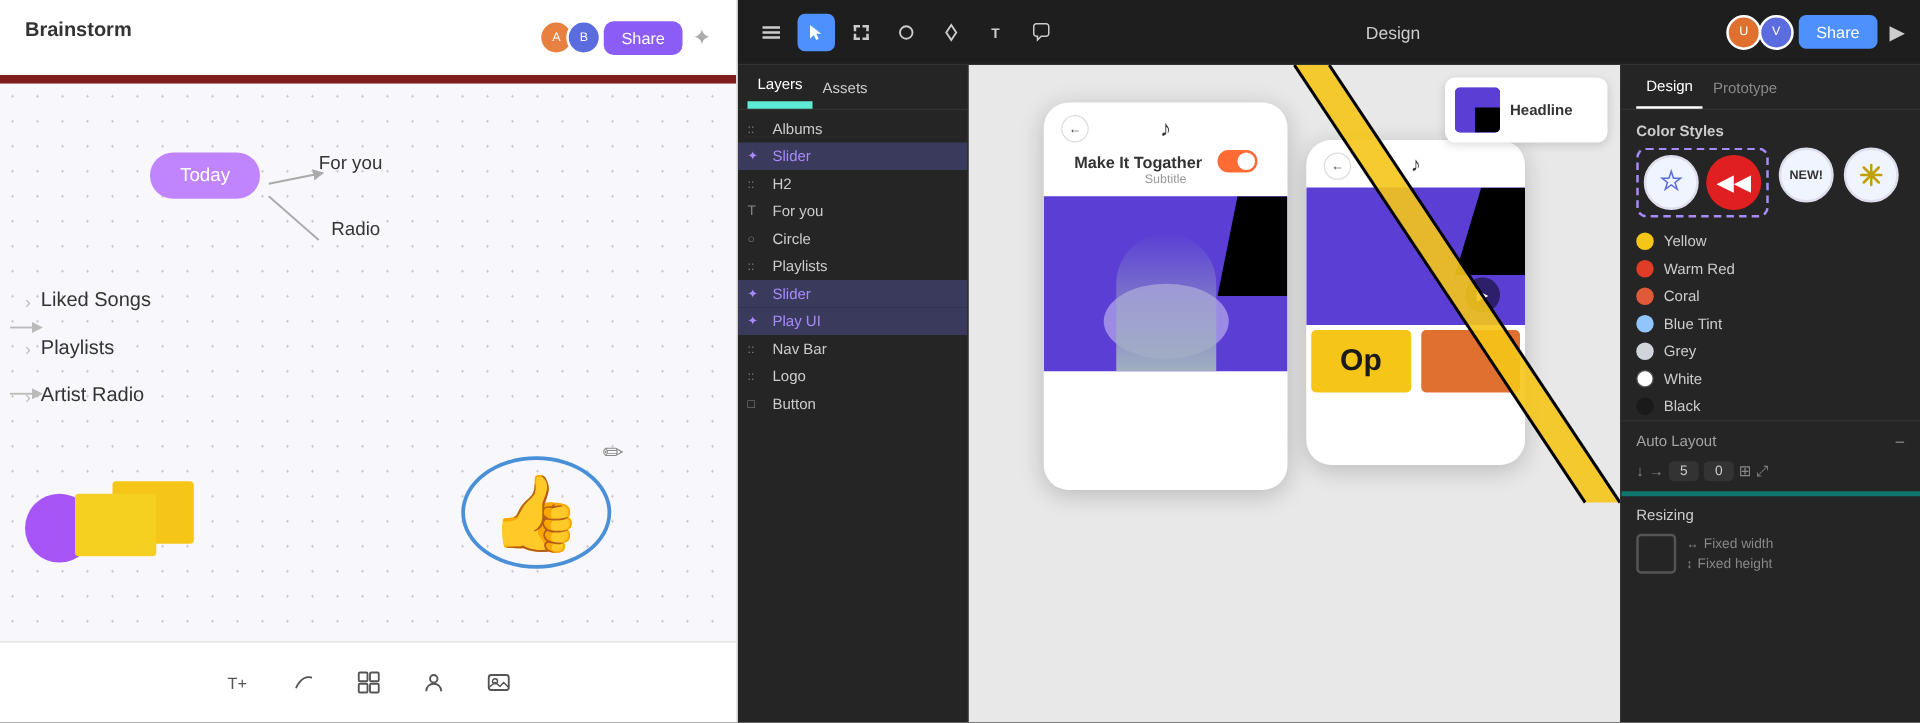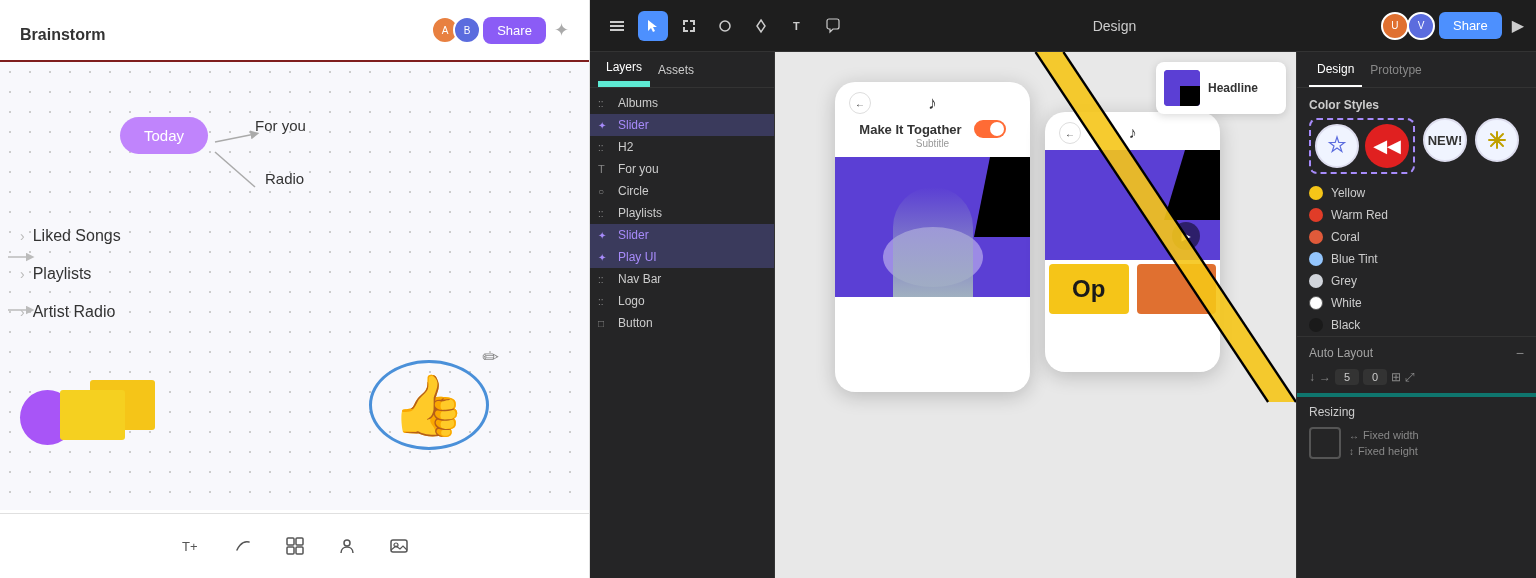--- a/index.html
+++ b/index.html
@@ -17,24 +17,24 @@
       width: 590px;
       height: 578px;
       background: #ffffff;
       border-right: 1px solid #e0e0e0;
       position: relative;
       overflow: hidden;
     }
 
     .left-header {
       display: flex;
-      align-items: flex-end;
+      align-items: flex-start;
       justify-content: space-between;
       padding: 16px 20px;
-      border-bottom: 2px solid #7f1d1d;
+      border-bottom: 7px solid #7f1d1d;
     }
 
     .left-title {
       font-size: 16px;
       font-weight: 600;
       color: #333;
     }
 
     .left-header-right {
       display: flex;
@@ -1068,21 +1068,21 @@
             <svg width="22" height="22" viewBox="0 0 22 22">
               <path d="M11,2 L12.8,7.5 L18.5,7.5 L14,11 L15.8,16.5 L11,13 L6.2,16.5 L8,11 L3.5,7.5 L9.2,7.5 Z" fill="none" stroke="#5b6cde" stroke-width="1.2"></path>
             </svg>
           </div>
 
           <div class="color-swatch-big swatch-back" style="width:44px; height:44px; background:#e02020; color:white; font-size:18px; display:flex; align-items:center; justify-content:center; border-radius:50%;">
             ◀◀
           </div>
         </div>
 
-        <div class="color-swatch-big swatch-new" style="font-size:13px; color:#333; font-weight:700;">NEW!</div>
+        <div class="color-swatch-big swatch-new" style="font-size:10px; color:#333; font-weight:700;">NEW!</div>
 
         <div class="color-swatch-big swatch-asterisk">
           <svg width="22" height="22" viewBox="0 0 22 22">
             <path d="M11,3 L11,19 M3,11 L19,11 M5,5 L17,17 M17,5 L5,17" stroke="#c0a000" stroke-width="2" stroke-linecap="round"></path>
           </svg>
         </div>
       </div>
 
       <div class="color-list">
         <div class="color-list-item">

